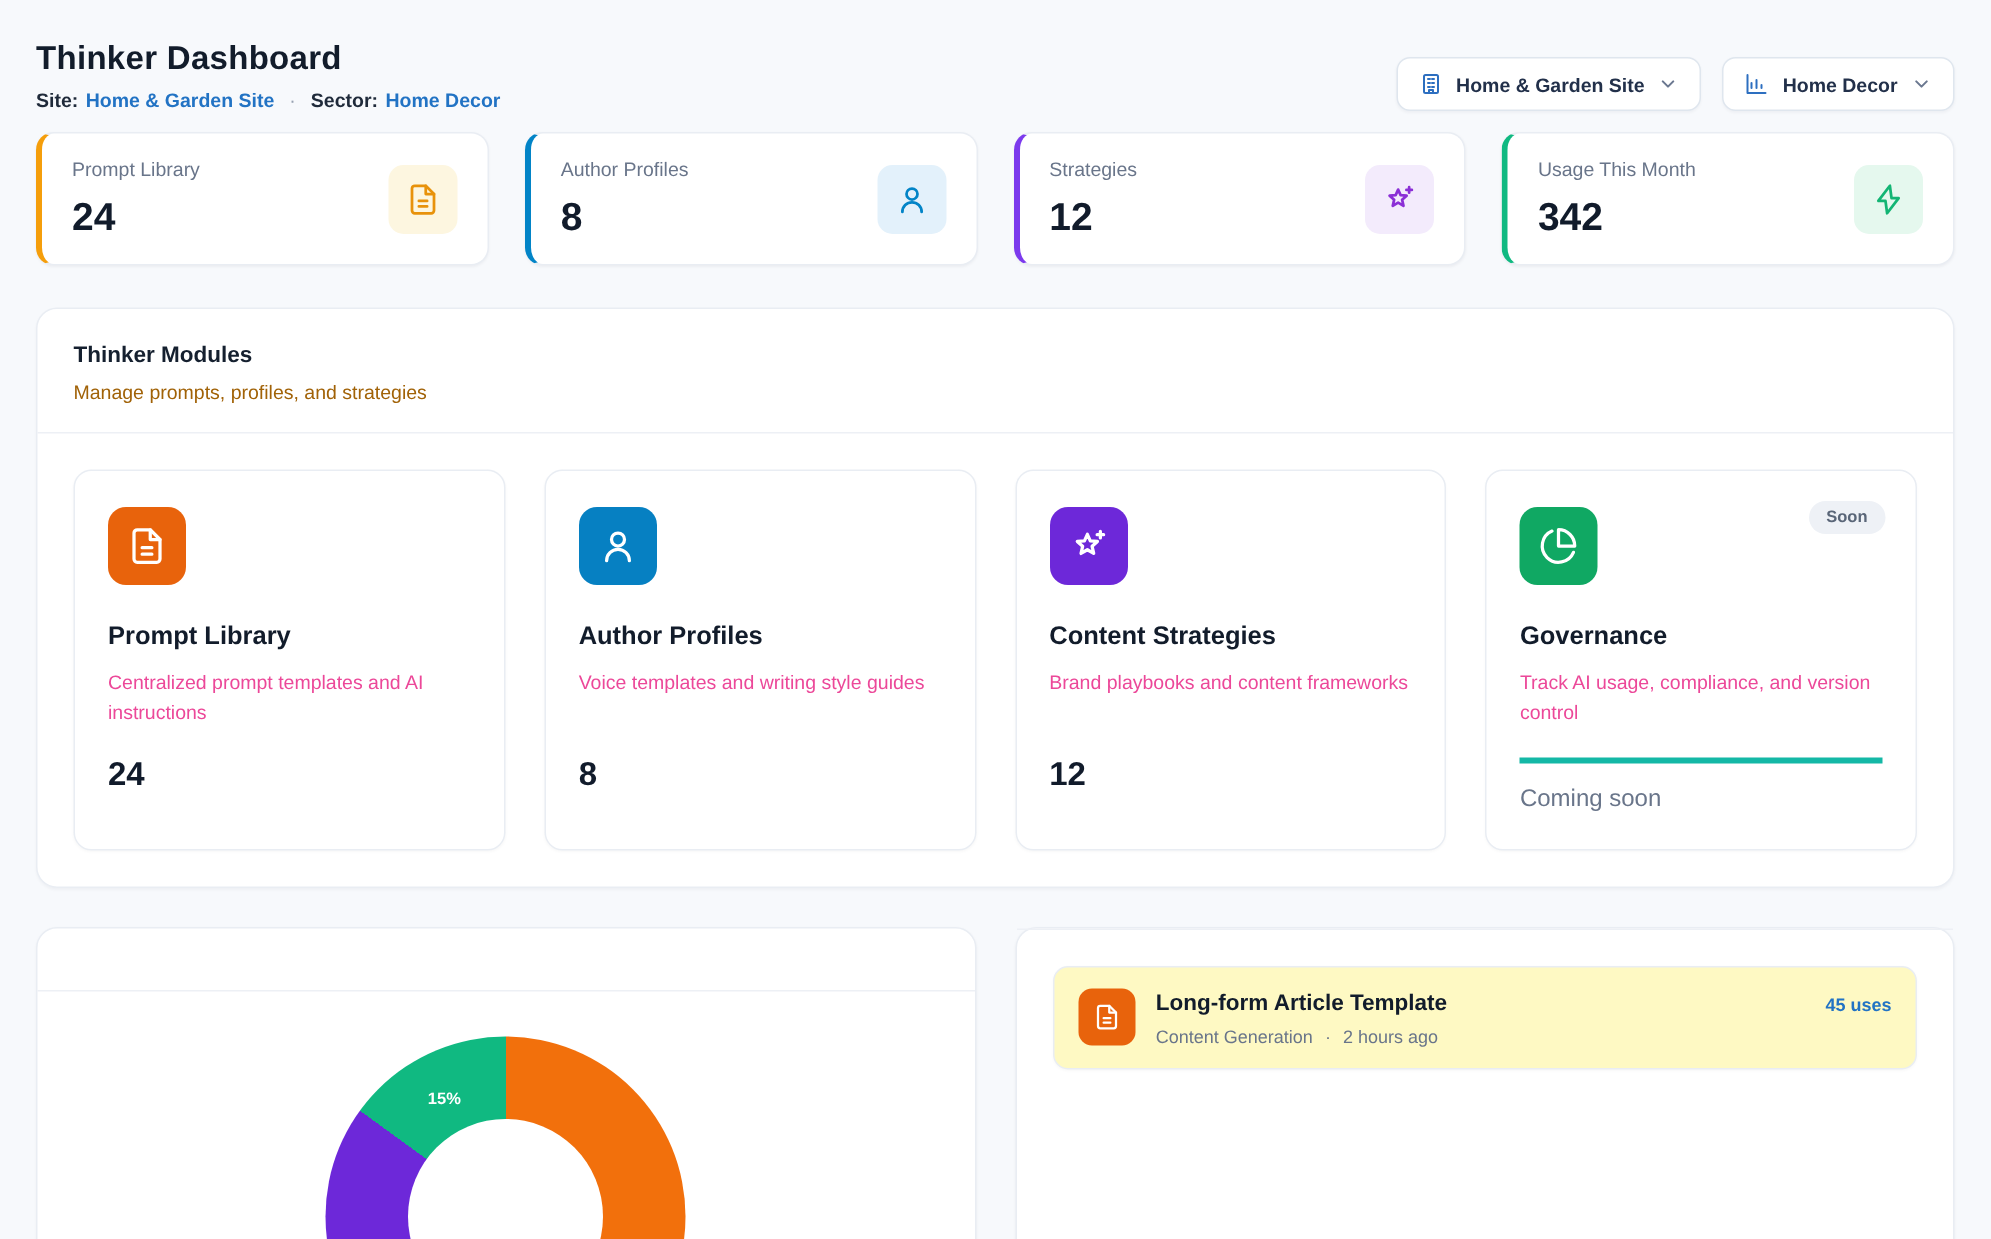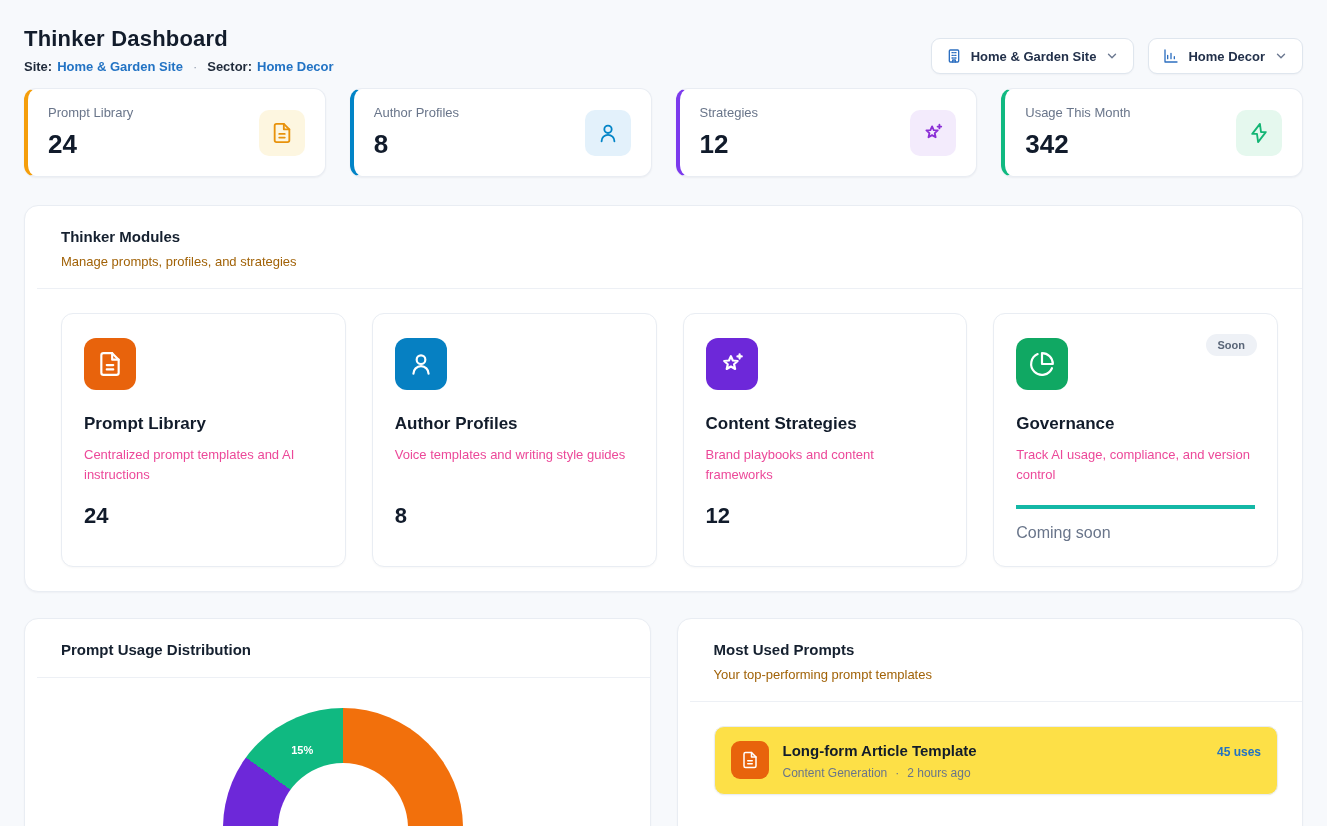--- a/index.html
+++ b/index.html
@@ -38,21 +38,21 @@
   }
   .stat-label { font-size:13px; color:#69758a; }
   .stat-value { font-size:26px; font-weight:700; color:#111b2b; margin-top:9px; }
   .stat-icon { width:46px; height:46px; border-radius:10px; display:flex; align-items:center; justify-content:center; }
   .acc-orange { border-left-color:#f59e0b; } .bg-orange { background:#fdf6e0; color:#e8920b; }
   .acc-blue   { border-left-color:#0284c7; } .bg-blue   { background:#e3f1fb; color:#0284c7; }
   .acc-purple { border-left-color:#7c3aed; } .bg-purple { background:#f3ebfc; color:#8b2fd6; }
   .acc-green  { border-left-color:#10b981; } .bg-green  { background:#e5f8ee; color:#13b574; }
 
   
-  .panel { background:#fff; border:1px solid #e9edf3; border-radius:14px; margin-top:28px; box-shadow:0 1px 2px rgba(16,24,40,.04);padding-left:12px; }
+  .panel { background:#fff; border:1px solid #e9edf3; border-radius:14px; margin-top:28px; box-shadow:0 1px 2px rgba(16,24,40,.04); }
   .panel-head { padding:22px 24px 19px; }
   .panel-title { font-size:15px; font-weight:700; color:#15202f; }
   .panel-sub { font-size:13px; color:#a16207; margin-top:9px; }
   .panel-divider { height:1px; background:#edf0f5; }
 
   
   .modules-grid { display:grid; grid-template-columns:repeat(4,1fr); gap:26px; padding:24px; }
   .module-card {
     border:1px solid #e9edf3; border-radius:12px; padding:24px 22px;
     position:relative; background:#fff; cursor:pointer;
@@ -72,21 +72,21 @@
   .bottom-row .panel { margin-top:0; min-height:380px; }
   .chart-area { padding:30px 24px; display:flex; justify-content:center; }
   .donut { width:240px; height:240px; border-radius:50%; position:relative; }
   .donut::after { content:""; position:absolute; inset:55px; background:#fff; border-radius:50%; }
   .donut-label { position:absolute; left:79px; top:42px; transform:translate(-50%,-50%); color:#fff; font-size:11px; font-weight:700; z-index:2;text-align:center; }
 
   .prompt-list { padding:24px; }
   .prompt-item {
     display:flex; align-items:flex-start; gap:14px;
     border:1px solid #e9edf3; border-radius:10px; padding:14px 16px;
-    background:#fde047; cursor:pointer; box-shadow:0 1px 2px rgba(16,24,40,.03);
+    background:#fef9c3; cursor:pointer; box-shadow:0 1px 2px rgba(16,24,40,.03);
   }
   .prompt-icon { width:38px; height:38px; border-radius:9px; background:#e8630c; color:#fff; display:flex; align-items:center; justify-content:center; flex:none; }
   .prompt-info { flex:1; }
   .prompt-title { font-size:15px; font-weight:700; color:#121c2b; margin-top:1px; }
   .prompt-meta { font-size:12px; color:#69758a; margin-top:7px; display:flex; align-items:center; gap:8px; }
   .prompt-uses { font-size:12px; font-weight:700; color:#2273c4; margin-top:4px; }
 
   svg { display:block; }
 </style>
 </head>
@@ -252,35 +252,30 @@
         <div class="module-footer">Coming soon</div>
       </div>
 
     </div>
   </section>
 
   <section class="bottom-row">
 
     <div class="panel">
       <div class="panel-head">
-        <div class="panel-title">Prompt Usage Distribution</div>
       </div>
       <div class="panel-divider"></div>
       <div class="chart-area">
         <div class="donut" style="background: conic-gradient(rgb(242, 112, 12) 0%, rgb(242, 112, 12) 45%, rgb(2, 132, 199) 45%, rgb(2, 132, 199) 69%, rgb(109, 40, 217) 69%, rgb(109, 40, 217) 85%, rgb(16, 185, 129) 85%, rgb(16, 185, 129) 100%);">
           <span class="donut-label">15%</span>
         </div>
       </div>
     </div>
 
     <div class="panel">
-      <div class="panel-head">
-        <div class="panel-title">Most Used Prompts</div>
-        <div class="panel-sub">Your top-performing prompt templates</div>
-      </div>
       <div class="panel-divider"></div>
       <div class="prompt-list">
         <div class="prompt-item">
           <div class="prompt-icon">
             <svg width="18" height="18" viewBox="0 0 24 24" fill="none" stroke="currentColor" stroke-width="2" stroke-linecap="round" stroke-linejoin="round">
                 <path d="M14 2H6a2 2 0 0 0-2 2v16a2 2 0 0 0 2 2h12a2 2 0 0 0 2-2V8l-6-6z"></path>
                 <path d="M14 2v6h6"></path>
                 <path d="M9 13h6M9 17h6"></path>
               </svg>
           </div>

